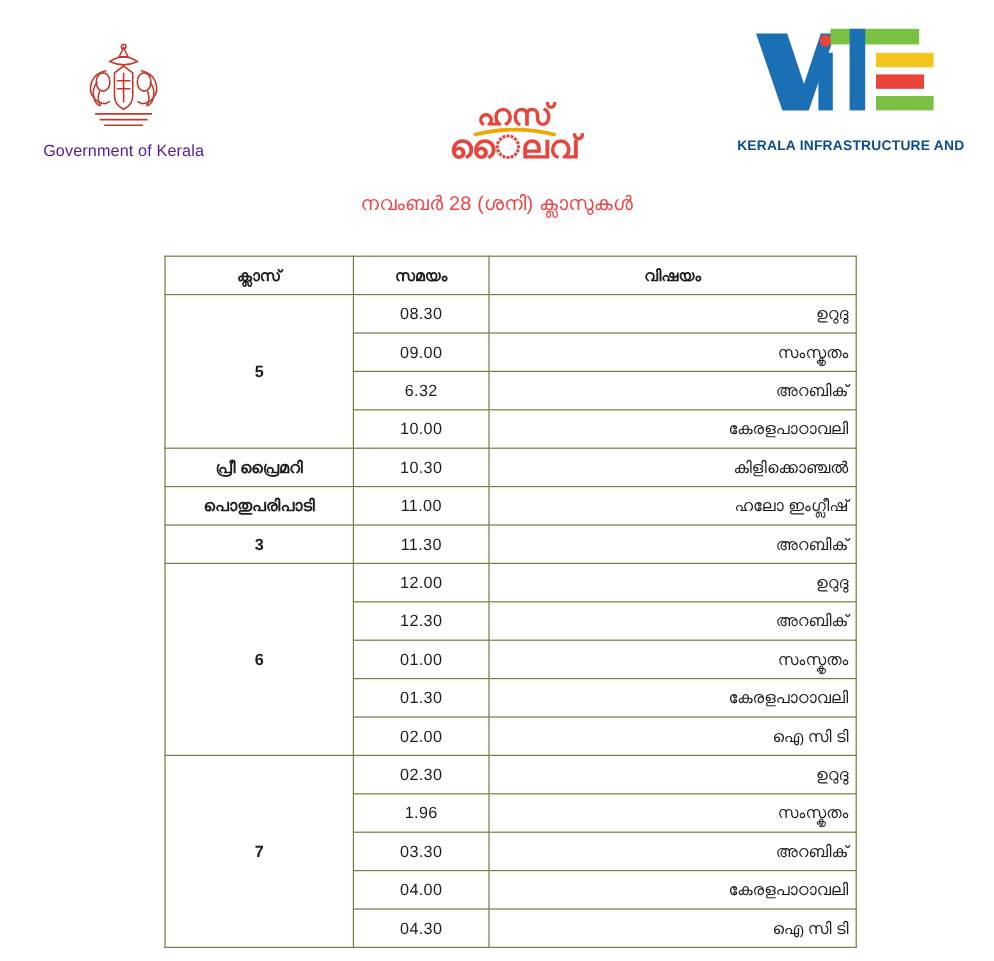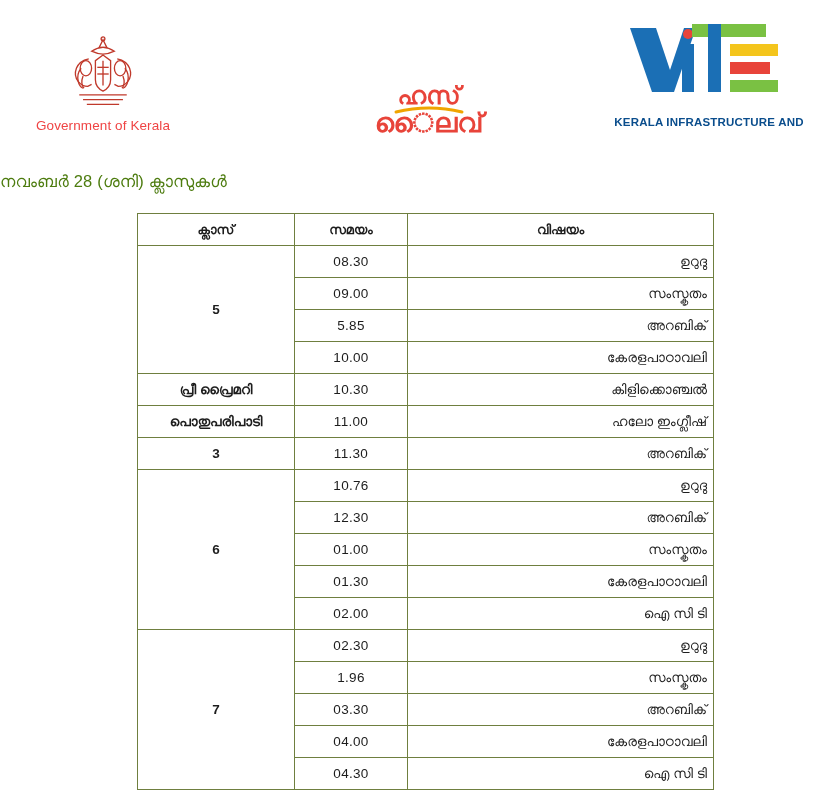--- a/index.html
+++ b/index.html
@@ -31,21 +31,21 @@
     text-align: center;
   }
   .gov-emblem {
     width: 86px;
     height: 76px;
     margin: 0 auto 6px auto;
     display: block;
   }
   .gov-label {
     font-size: 13.5px;
-    color: #ef4444;
+    color: #4c1d95;
     letter-spacing: 0.1px;
   }
 
   .hs-logo {
     position: absolute;
     left: 364px;
     top: 78px;
     width: 130px;
     text-align: center;
   }
@@ -64,23 +64,24 @@
     color: #0a4d8c;
     font-size: 11.5px;
     font-weight: bold;
     line-height: 1.35;
     letter-spacing: 0.2px;
   }
 
   .subtitle {
     position: absolute;
     left: 0; right: 0;
-    top: 172px;
+    top: 161px;
+    text-align: center;
     font-size: 16.5px;
-    color: #4d7c0f;
+    color: #ef4444;
     letter-spacing: 0.2px;
   }
 
   
   .table-wrap {
     position: absolute;
     left: 137px;
     top: 213px;
     width: 576px;
   }
@@ -214,21 +215,21 @@
           <tr>
             <td class="class-cell" rowspan="4">5</td>
             <td class="time-cell">08.30</td>
             <td class="subj-cell">ഉറുദു</td>
           </tr>
           <tr>
             <td class="time-cell">09.00</td>
             <td class="subj-cell">സംസ്കൃതം</td>
           </tr>
           <tr>
-            <td class="time-cell">5.85</td>
+            <td class="time-cell">6.32</td>
             <td class="subj-cell">അറബിക്</td>
           </tr>
           <tr>
             <td class="time-cell">10.00</td>
             <td class="subj-cell">കേരളപാഠാവലി</td>
           </tr>
           <tr>
             <td class="class-cell" rowspan="1">പ്രീ പ്രൈമറി</td>
             <td class="time-cell">10.30</td>
             <td class="subj-cell">കിളിക്കൊഞ്ചൽ</td>
@@ -238,21 +239,21 @@
             <td class="time-cell">11.00</td>
             <td class="subj-cell">ഹലോ ഇംഗ്ലീഷ്</td>
           </tr>
           <tr>
             <td class="class-cell" rowspan="1">3</td>
             <td class="time-cell">11.30</td>
             <td class="subj-cell">അറബിക്</td>
           </tr>
           <tr>
             <td class="class-cell" rowspan="5">6</td>
-            <td class="time-cell">10.76</td>
+            <td class="time-cell">12.00</td>
             <td class="subj-cell">ഉറുദു</td>
           </tr>
           <tr>
             <td class="time-cell">12.30</td>
             <td class="subj-cell">അറബിക്</td>
           </tr>
           <tr>
             <td class="time-cell">01.00</td>
             <td class="subj-cell">സംസ്കൃതം</td>
           </tr>

